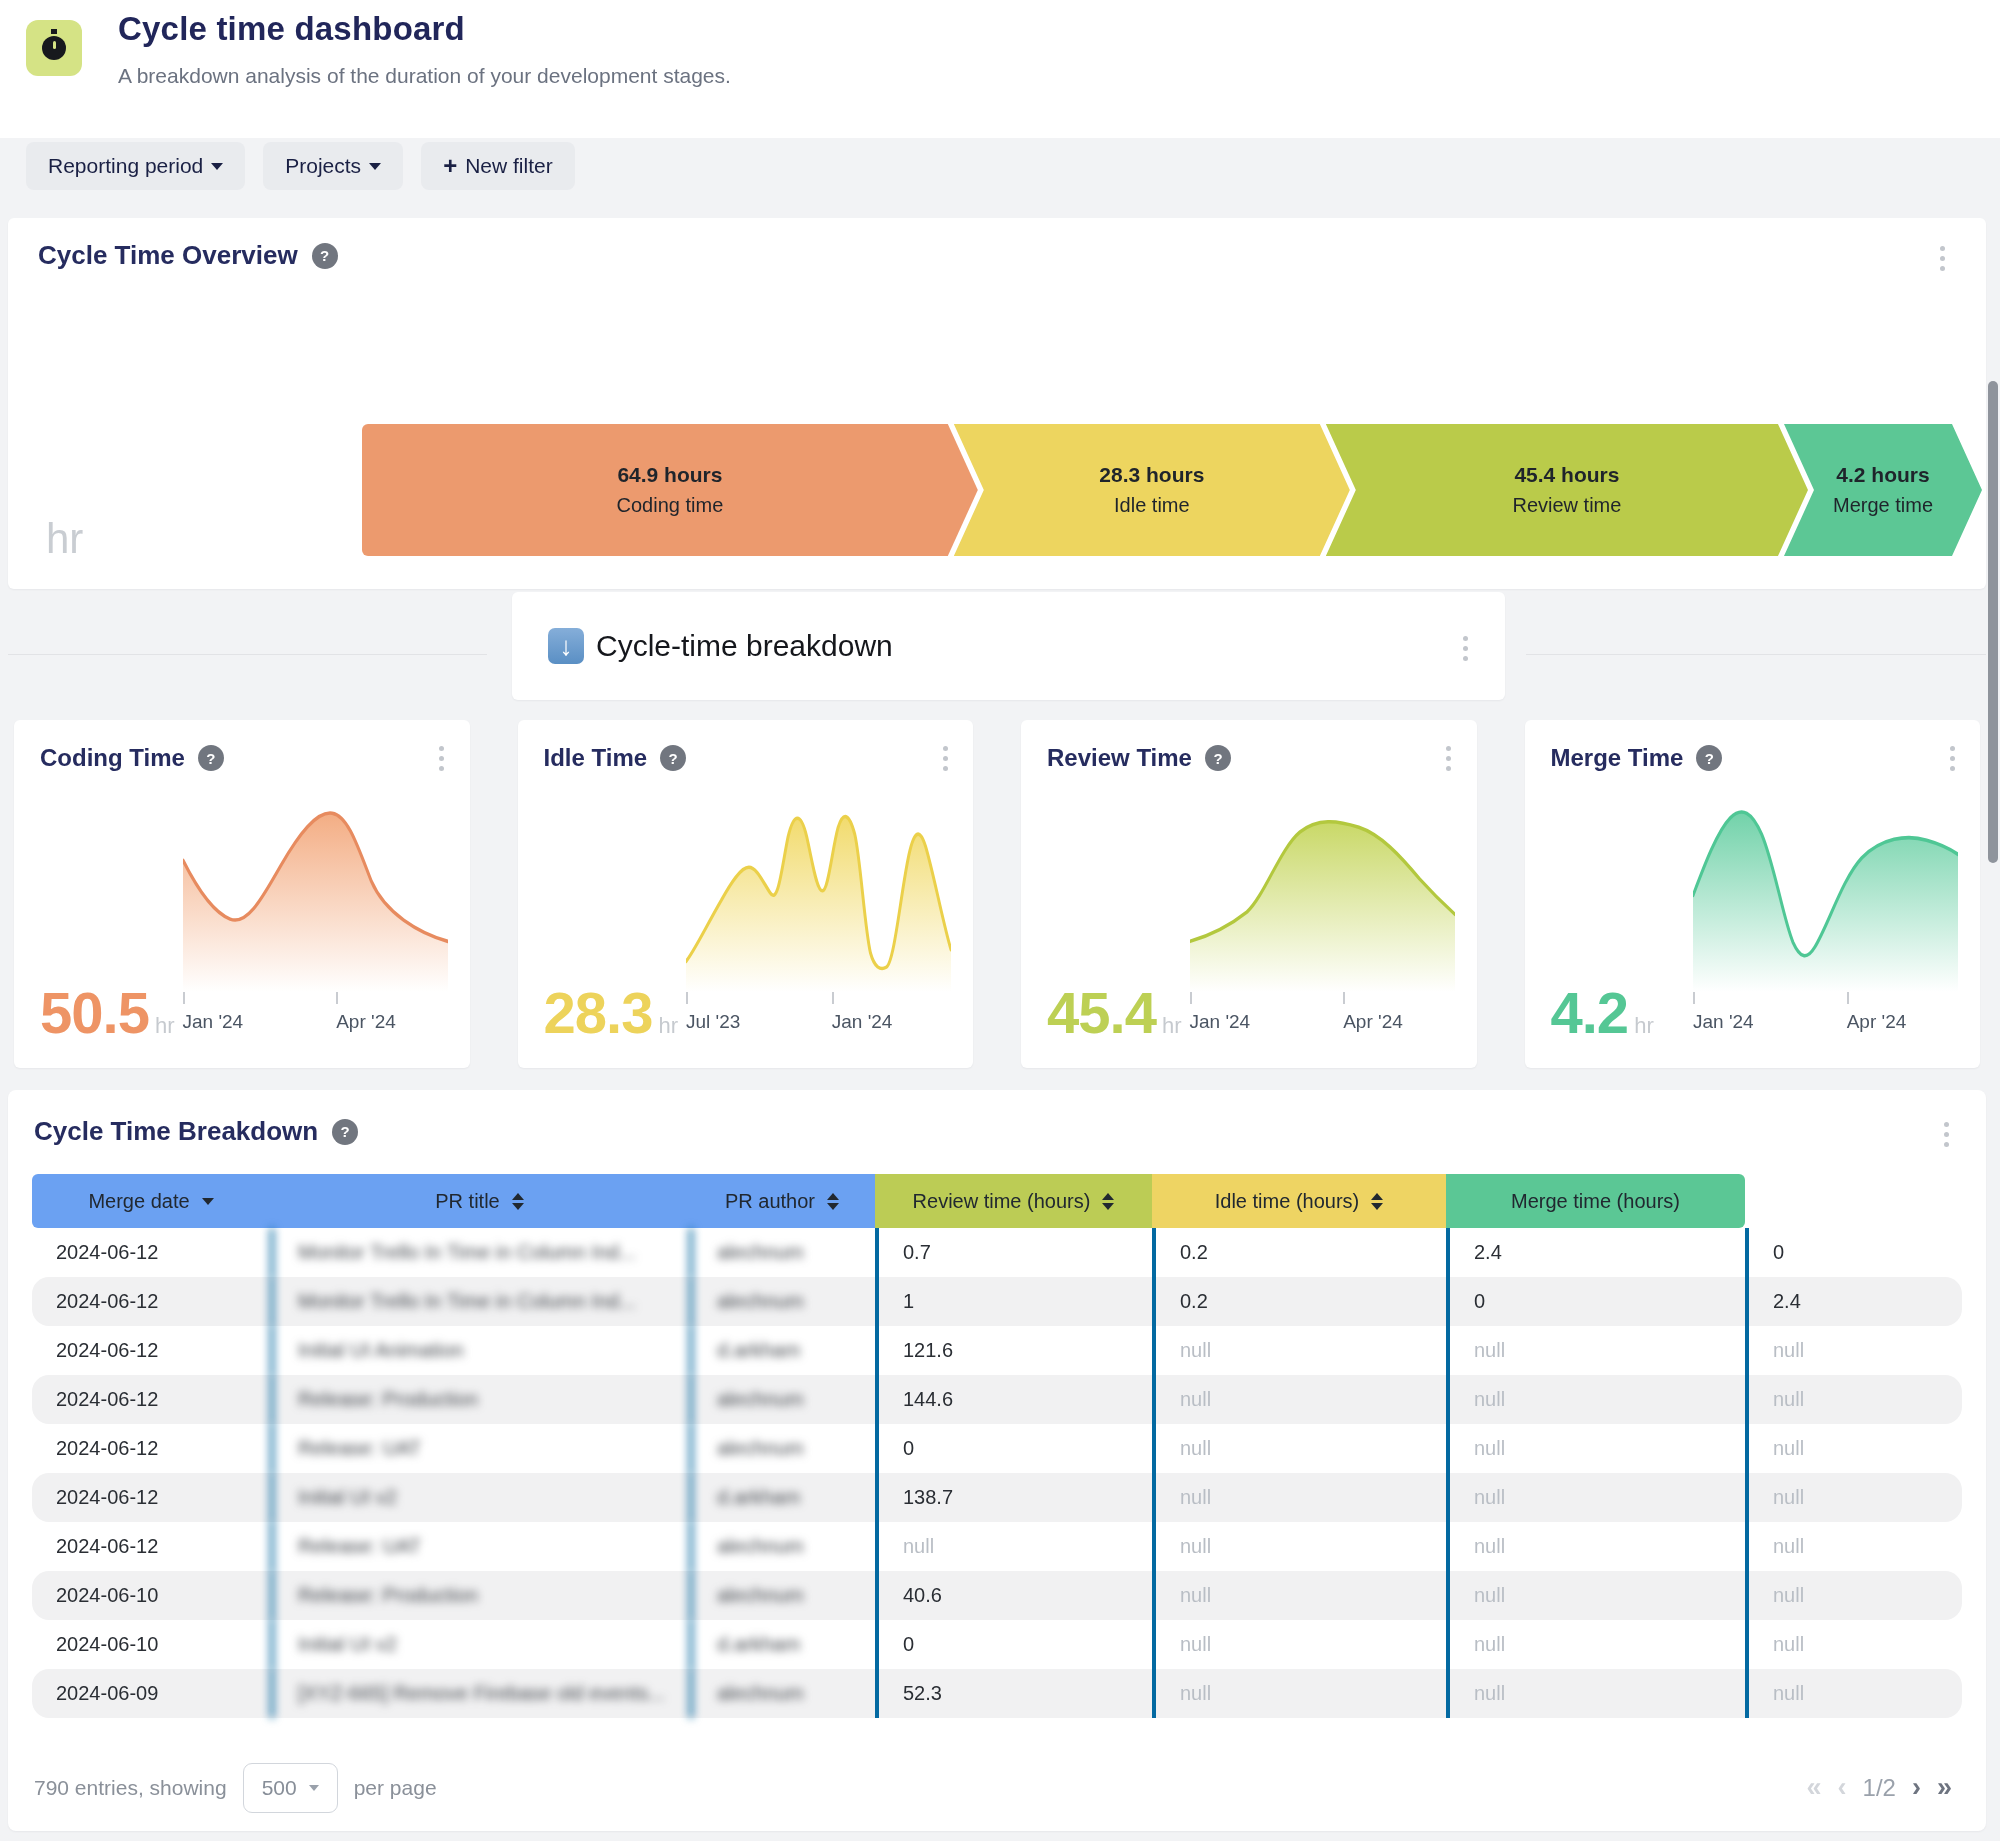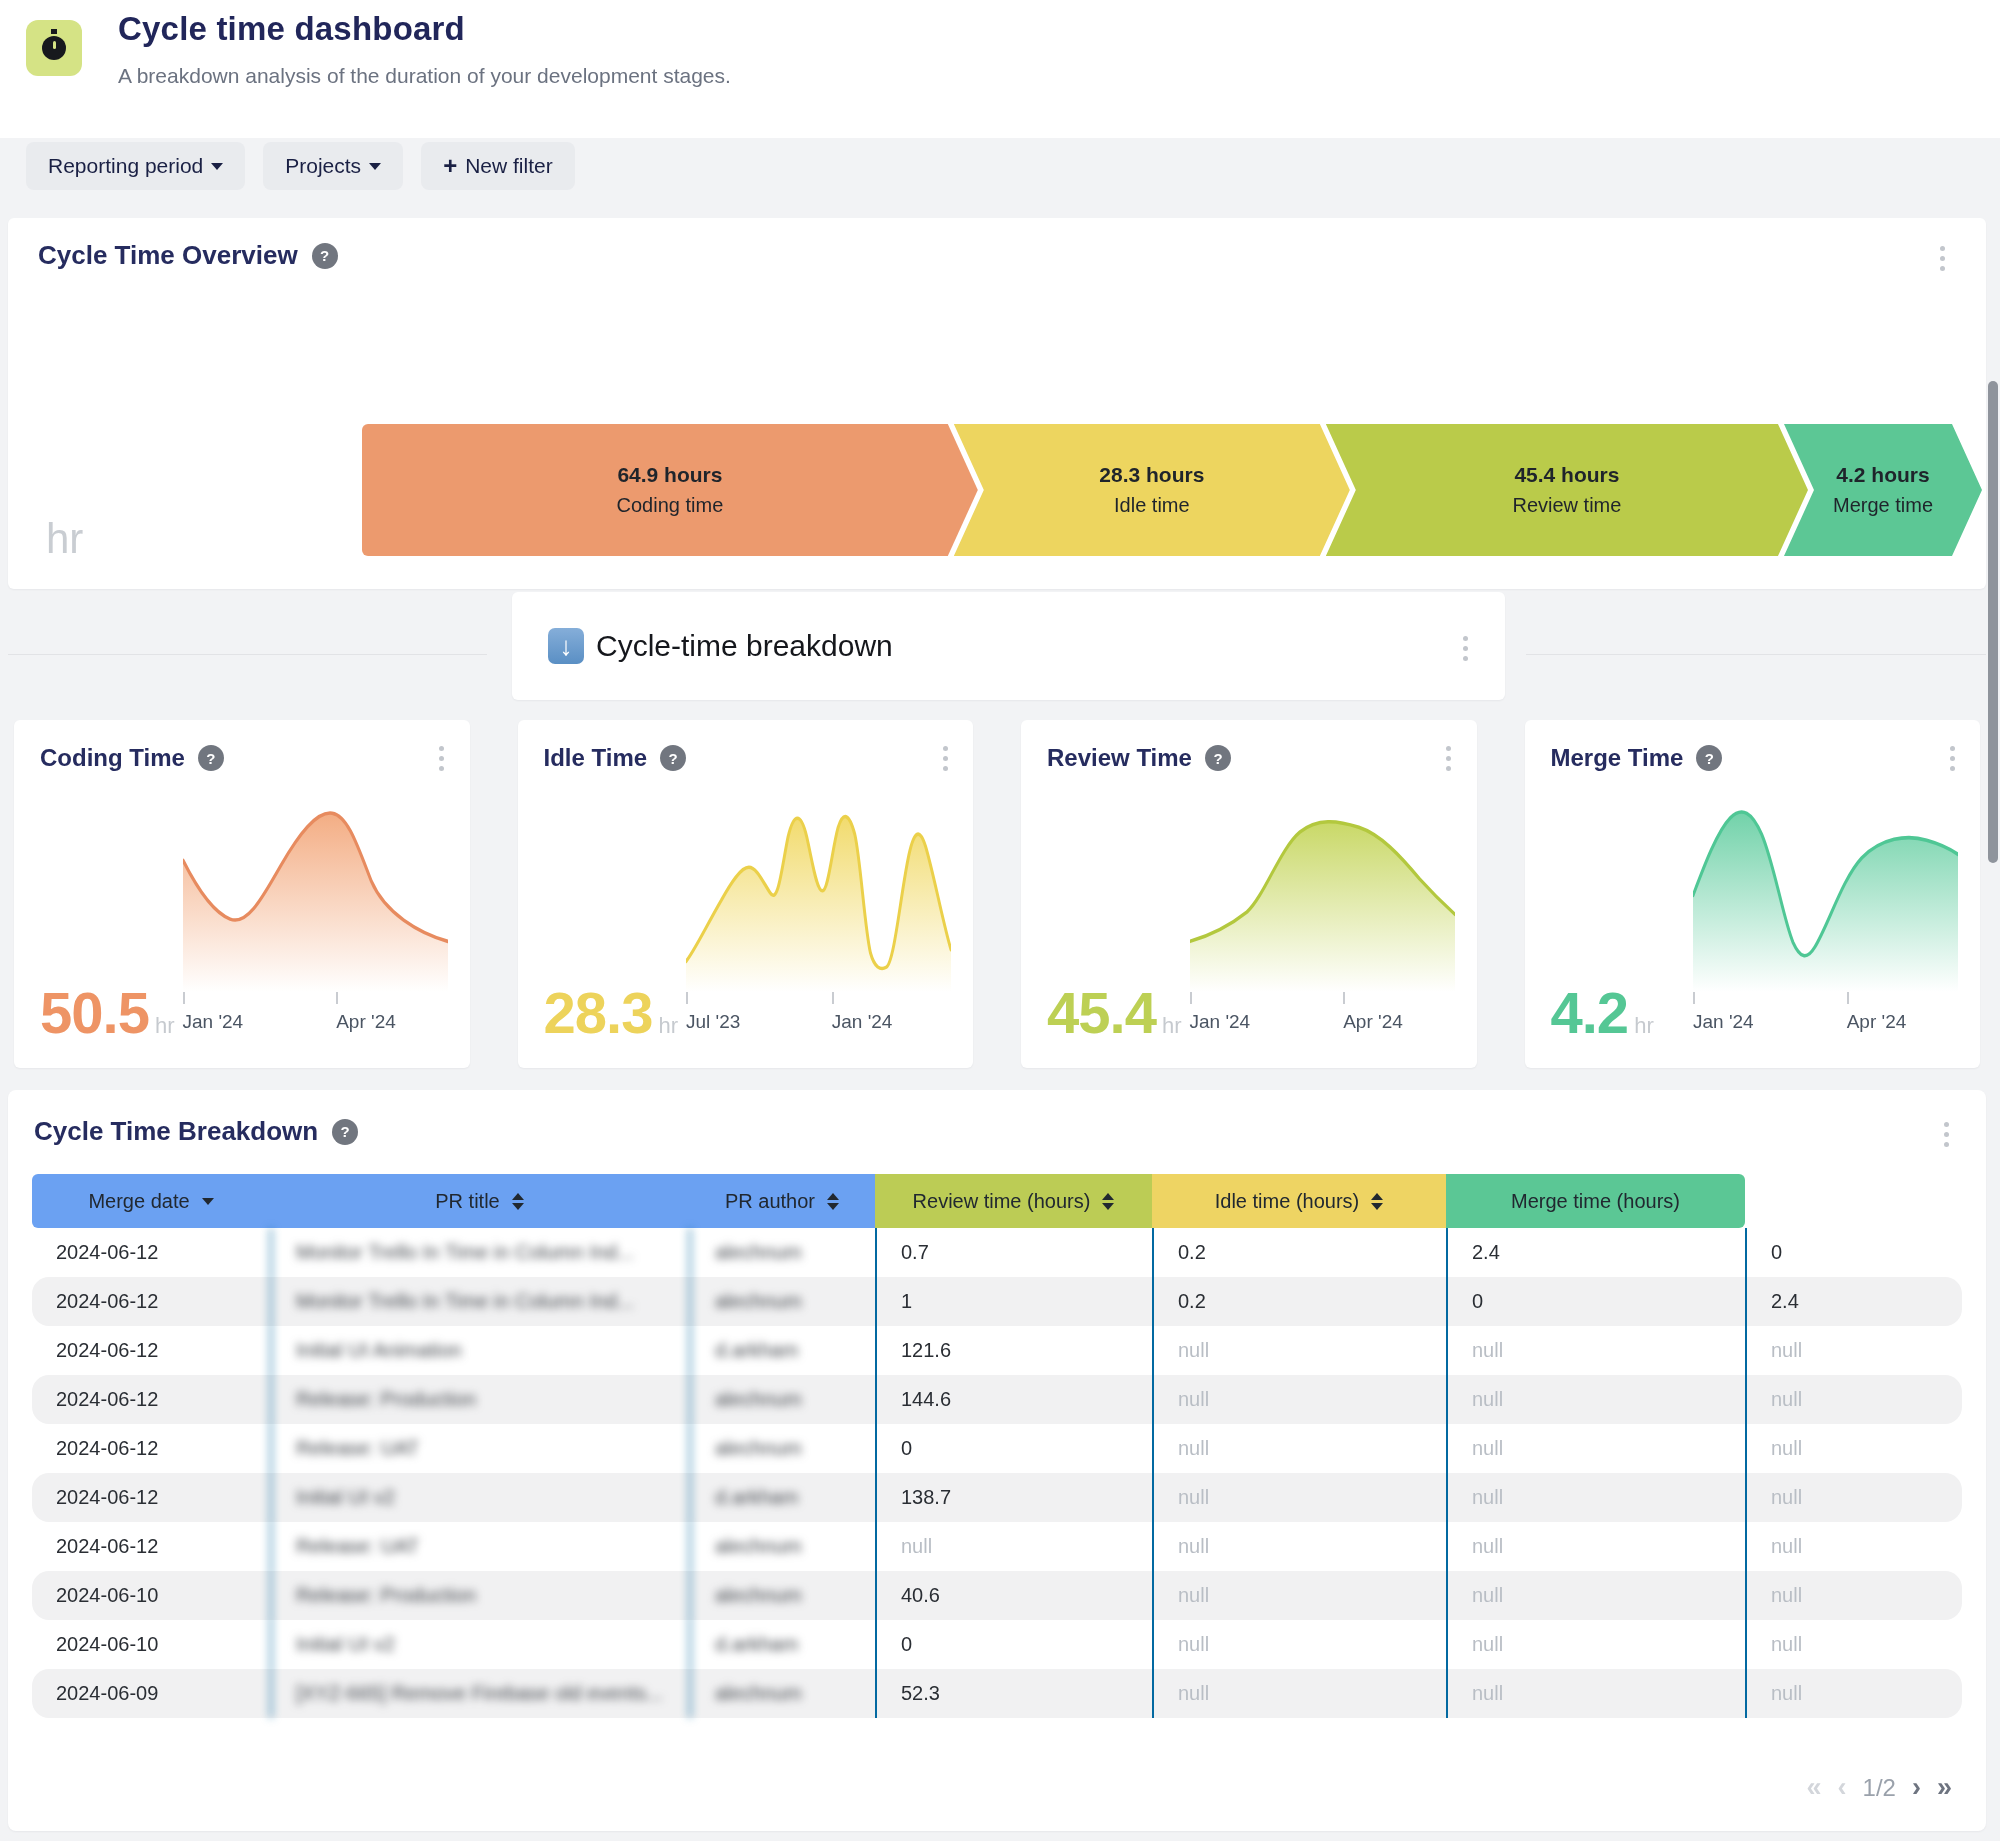--- a/index.html
+++ b/index.html
@@ -85,21 +85,21 @@
   .thead { height:54px; }
   .hcell { display:flex; align-items:center; justify-content:center; gap:12px; font-size:20px; font-weight:500; color:#212830; }
   .hcell.first { border-radius:6px 0 0 6px; }
   .hcell.last { border-radius:0 6px 6px 0; }
   .sort { display:flex; flex-direction:column; gap:3px; cursor:pointer; }
   .tri-up { width:0; height:0; border-left:6px solid transparent; border-right:6px solid transparent; border-bottom:7px solid #212830; }
   .tri-down { width:0; height:0; border-left:6px solid transparent; border-right:6px solid transparent; border-top:7px solid #212830; }
   .trow { height:49px; background:#ffffff; }
   .trow.alt { background:#f1f1f2; }
   .tcell { display:flex; align-items:center; padding-left:24px; font-size:20px; color:#2a2e34; overflow:hidden; white-space:nowrap; }
-  .trow .tcell + .tcell { border-left:2px solid #0369a1; }
+  .trow .tcell + .tcell { border-left:4px solid #0369a1; }
   .tcell.null { color:#b9bec5; }
   .tcell.blurred { filter:blur(4px); color:#43474d; }
 
   .table-footer { position:absolute; left:26px; bottom:18px; display:flex; align-items:center; gap:16px; }
   .entries-text, .per-page-text { font-size:21px; color:#8a9099; }
   .page-size-select { display:flex; align-items:center; gap:12px; border:1px solid #d2d6dc; border-radius:9px;
                       background:#ffffff; padding:12px 18px; font-size:21px; color:#878e98; cursor:pointer; }
   .page-size-select .caret-down { border-top-color:#9aa1ab; border-left-width:5px; border-right-width:5px; border-top-width:6px; }
   .pagination { position:absolute; right:34px; bottom:28px; display:flex; align-items:center; gap:16px; font-size:27px; font-weight:700; }
   .pg-disabled { color:#d3d6db; cursor:default; }
@@ -474,20 +474,28 @@
             <div class="tcell blurred">[XYZ-665] Remove Firebase old events...</div>
             <div class="tcell blurred">alechnum</div>
             <div class="tcell">52.3</div>
             <div class="tcell null">null</div>
             <div class="tcell null">null</div>
             <div class="tcell null">null</div>
           </div>
         </div>
     </div>
 
+    <div class="table-footer">
+      <span class="entries-text">790 entries, showing</span>
+      <div class="page-size-select">
+        <span>500</span>
+        <span class="caret-down"></span>
+      </div>
+      <span class="per-page-text">per page</span>
+    </div>
 
     <div class="pagination">
       <span class="pg-disabled">«</span>
       <span class="pg-disabled">‹</span>
       <span class="pg-indicator">1/2</span>
       <span class="pg-enabled">›</span>
       <span class="pg-enabled">»</span>
     </div>
   </div>
 

